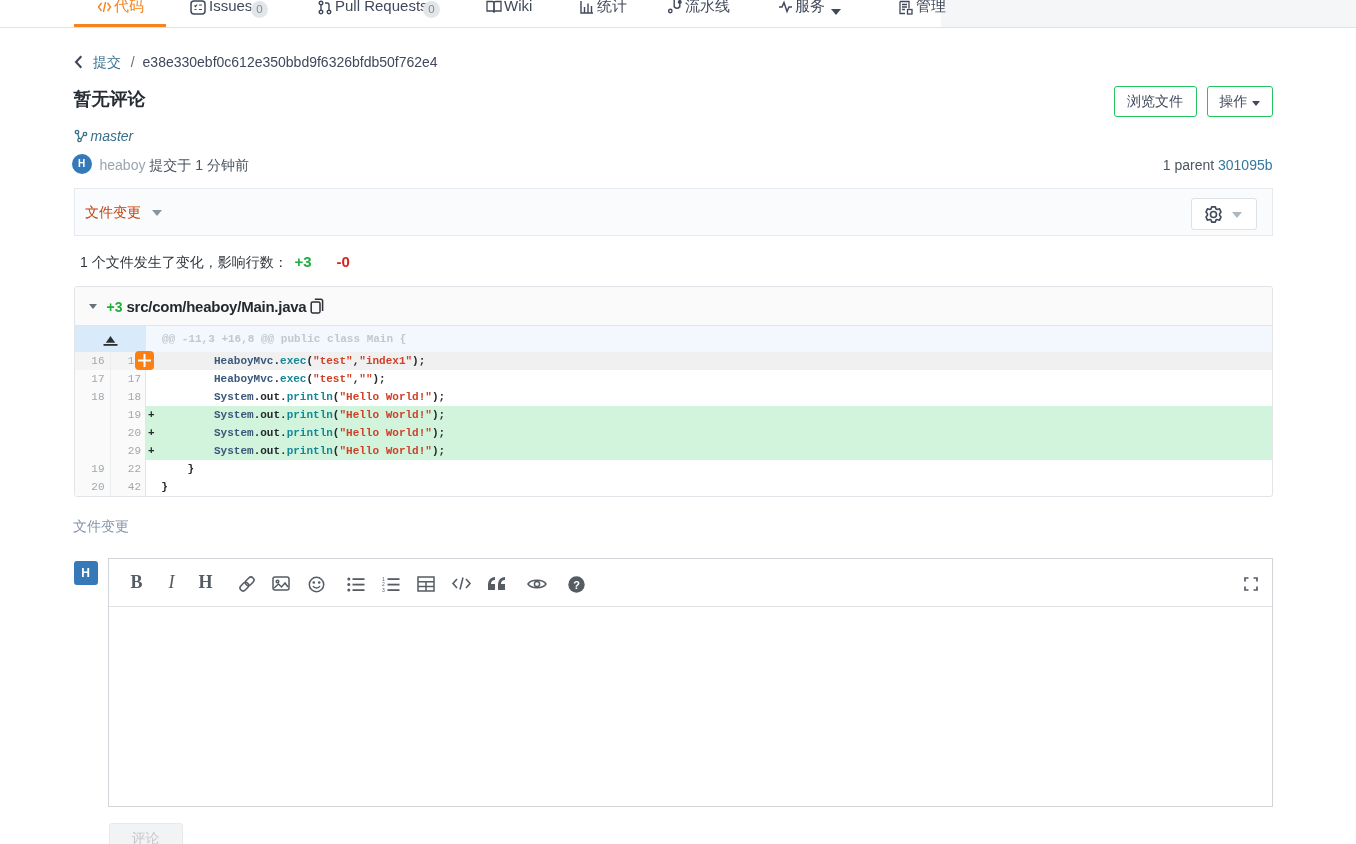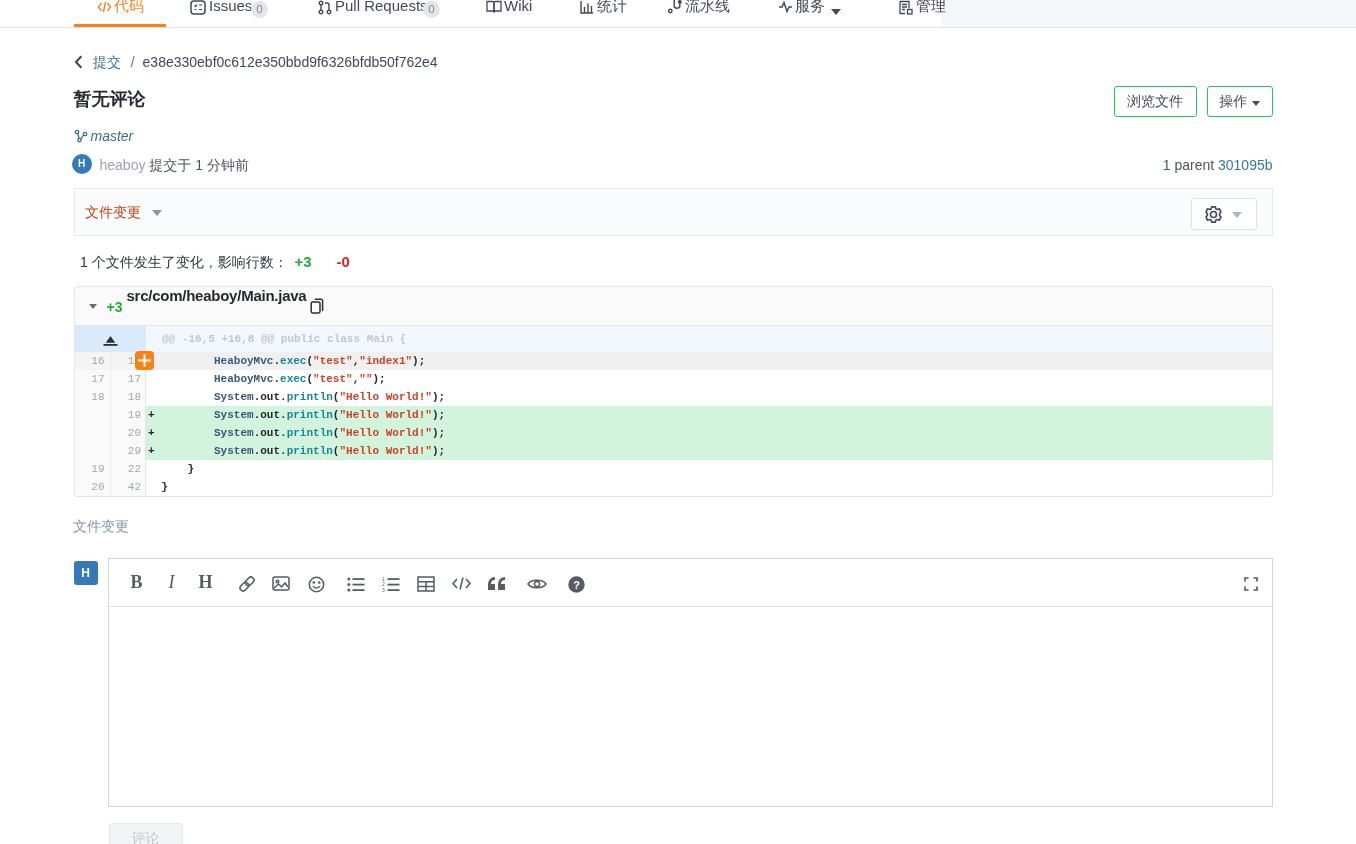--- a/index.html
+++ b/index.html
@@ -181,37 +181,37 @@
     <span class="caret abs" style="left:40px; top:13px; border-top-color:#aeb7bf; border-left-width:5px; border-right-width:5px; border-top-width:6px;"></span>
   </div>
 </div>
 
 <div class="abs" style="left:80px; top:253px; font-size:14px; color:#30363c;">1 个文件发生了变化，影响行数： <span style="color:#1eae3e; font-weight:bold; font-size:15px; margin-left:3px;">+3</span> <span style="color:#d6241c; font-weight:bold; font-size:15px; margin-left:21px;">-0</span></div>
 
 <div id="diff">
   <div id="diffhead">
     <span class="caret abs" style="left:14.5px; top:17.5px; border-top-color:#697077; border-left-width:4.5px; border-right-width:4.5px; border-top-width:5.5px;"></span>
     <span class="abs" style="left:32px; top:12px; font-size:14px; font-weight:bold; color:#1cb135;">+3</span>
-    <span class="abs" style="left:52px; top:0; font-size:15px; letter-spacing:-0.25px; font-weight:bold; color:#24292e;">src/com/heaboy/Main.java</span>
+    <span class="abs" style="left:52px; top:11px; font-size:15px; letter-spacing:-0.25px; font-weight:bold; color:#24292e;">src/com/heaboy/Main.java</span>
     <svg class="abs" style="left:235px; top:11.5px;" width="14" height="16" viewBox="0 0 14 16">
         <g fill="none" stroke="#2b3137" stroke-width="1.5">
           <path d="M4.8 1.2 H11 a1.6 1.6 0 0 1 1.6 1.6 V13"></path>
           <rect x="1.2" y="4" width="8.8" height="11" rx="1.4"></rect>
         </g>
       </svg>
   </div>
 
   <div class="drow" style="height:26px; line-height:26px;">
     <div class="num1" style="width:71.5px; background:#d9eafa; border-right:none;">
       <svg class="abs" style="left:28.5px; top:10px;" width="15" height="10" viewBox="0 0 15 10">
           <path d="M7.5 0 L12.2 6.8 L2.8 6.8 z" fill="#2b3035"></path>
           <rect x="0.5" y="8" width="14" height="1.8" fill="#2b3035"></rect>
         </svg>
     </div>
-    <div class="codeln" style="background:#f2f8fd; color:#c0c7ce; padding-left:16px;">@@ -16,5 +16,8 @@ public class Main {</div>
+    <div class="codeln" style="background:#f2f8fd; color:#c0c7ce; padding-left:16px;">@@ -11,3 +16,8 @@ public class Main {</div>
   </div>
 
   <div class="drow">
     <div class="num1" style="background:#f4f4f4;">16</div>
     <div class="num2" style="background:#f4f4f4;">16</div>
     <div class="codeln" style="background:#f0f0f0;">          <span class="cls">HeaboyMvc</span>.<span class="mth">exec</span>(<span class="str">"test"</span>,<span class="str">"index1"</span>);</div>
   </div>
 
   <div class="drow">
     <div class="num1">17</div>

